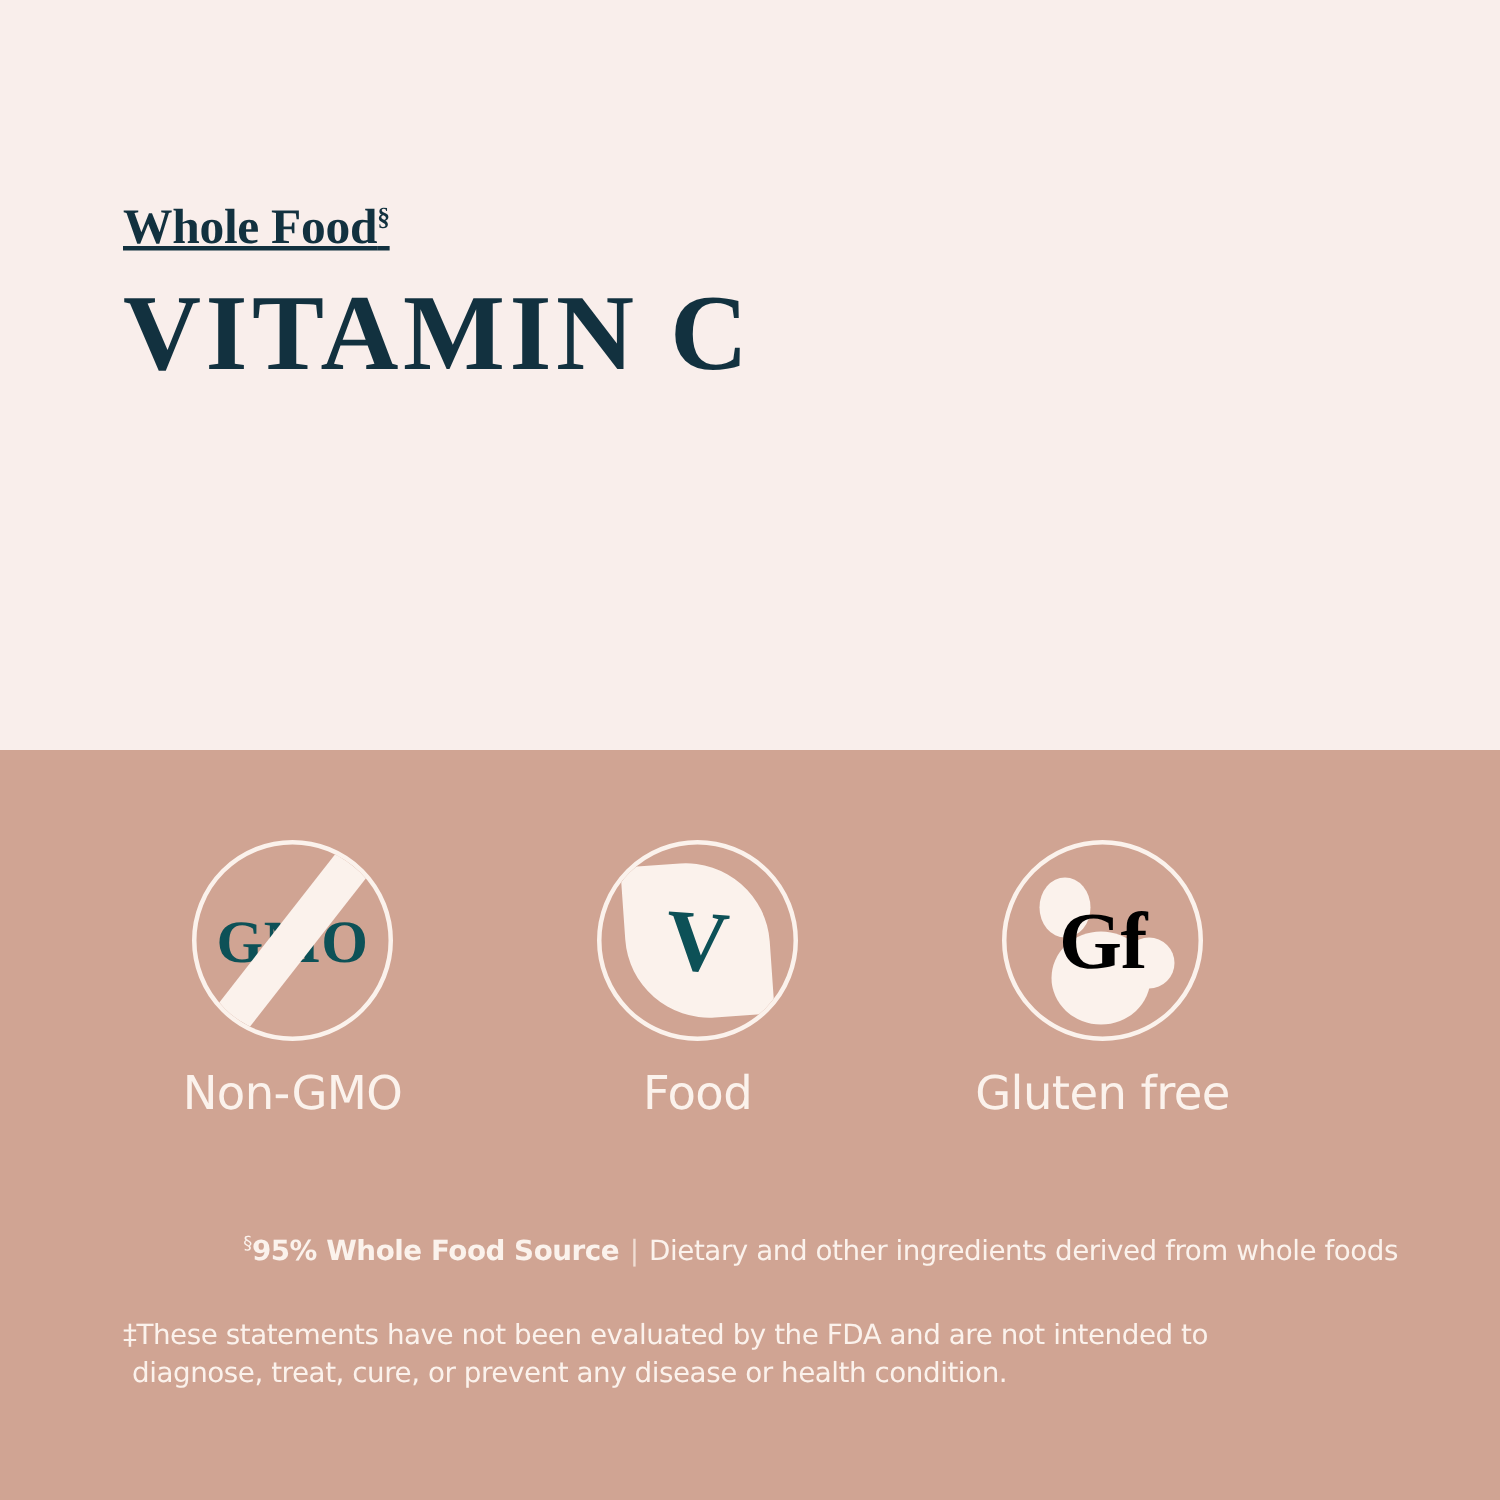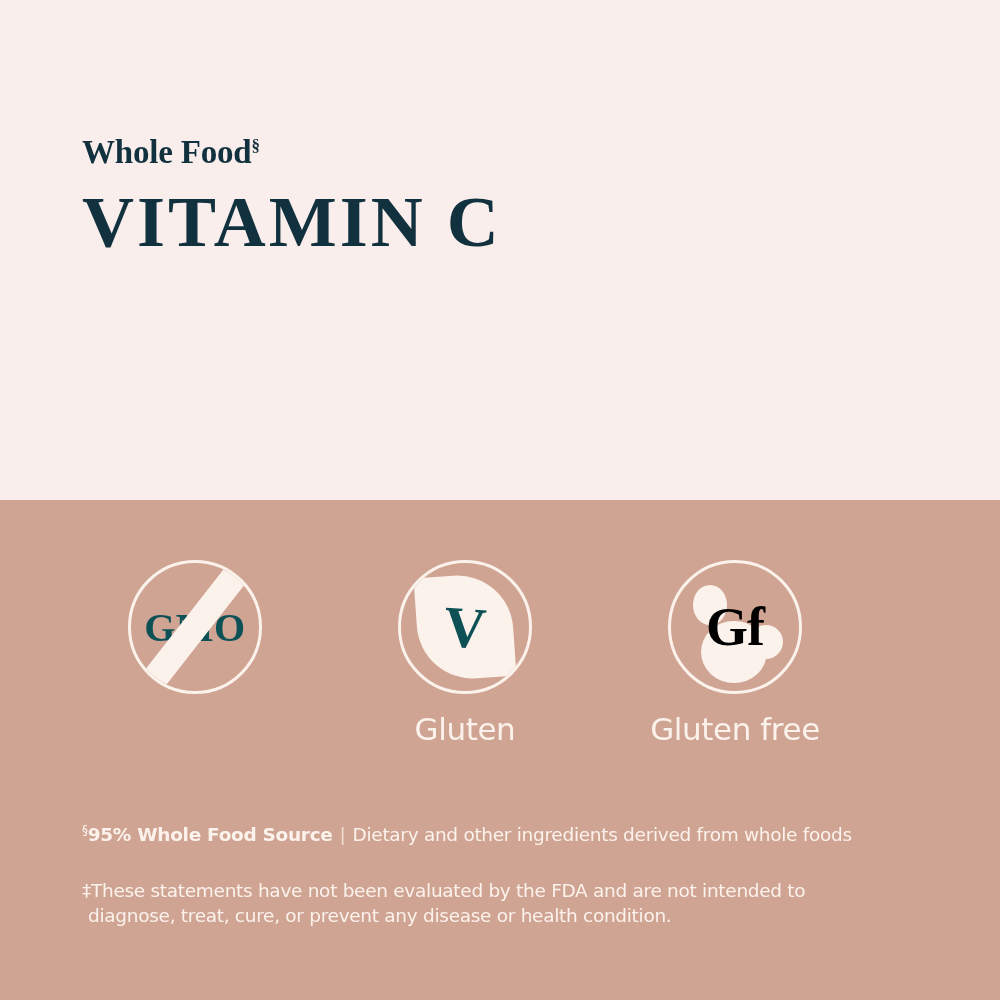--- a/index.html
+++ b/index.html
@@ -36,20 +36,21 @@
     position: absolute;
     left: 82px;
     top: 136px;
     font-family: "Liberation Serif", serif;
     font-weight: bold;
     font-size: 33px;
     line-height: 1;
     color: #12313f;
     letter-spacing: -0.2px;
     white-space: nowrap;
+    text-decoration: underline;
   }
   .eyebrow .sup {
     font-size: 17px;
     vertical-align: super;
     line-height: 0;
   }
 
   .product-title {
     position: absolute;
     left: 82px;
@@ -217,20 +218,21 @@
     top: 323px;
     width: 850px;
     font-family: "DejaVu Sans", sans-serif;
     color: #fbf2ec;
   }
   .footnote-row {
     font-size: 18.5px;
     line-height: 1.35;
     letter-spacing: -0.3px;
     white-space: nowrap;
+    text-align: right;
   }
   .footnote-row .sup {
     font-size: 12px;
     vertical-align: super;
     line-height: 0;
   }
   .fn-strong { font-weight: bold; }
   .fn-divider {
     display: inline-block;
     padding: 0 7px;
@@ -262,28 +264,29 @@
 
   <div class="bottom-band">
 
     <div class="badges">
 
       <div class="badge">
         <div class="badge-mark">
           <div class="gmo-text">GMO</div>
           <div class="gmo-slash"></div>
         </div>
+        <div class="badge-label">Non-GMO</div>
       </div>
 
       <div class="badge">
         <div class="badge-mark">
           <div class="leaf"></div>
           <div class="leaf-letter">V</div>
         </div>
-        <div class="badge-label">Gluten</div>
+        <div class="badge-label">Food</div>
       </div>
 
       <div class="badge">
         <div class="badge-mark">
           <div class="grain-blob grain-a"></div>
           <div class="grain-blob grain-b"></div>
           <div class="grain-blob grain-c"></div>
           <div class="gf-text">Gf</div>
         </div>
         <div class="badge-label">Gluten free</div>

